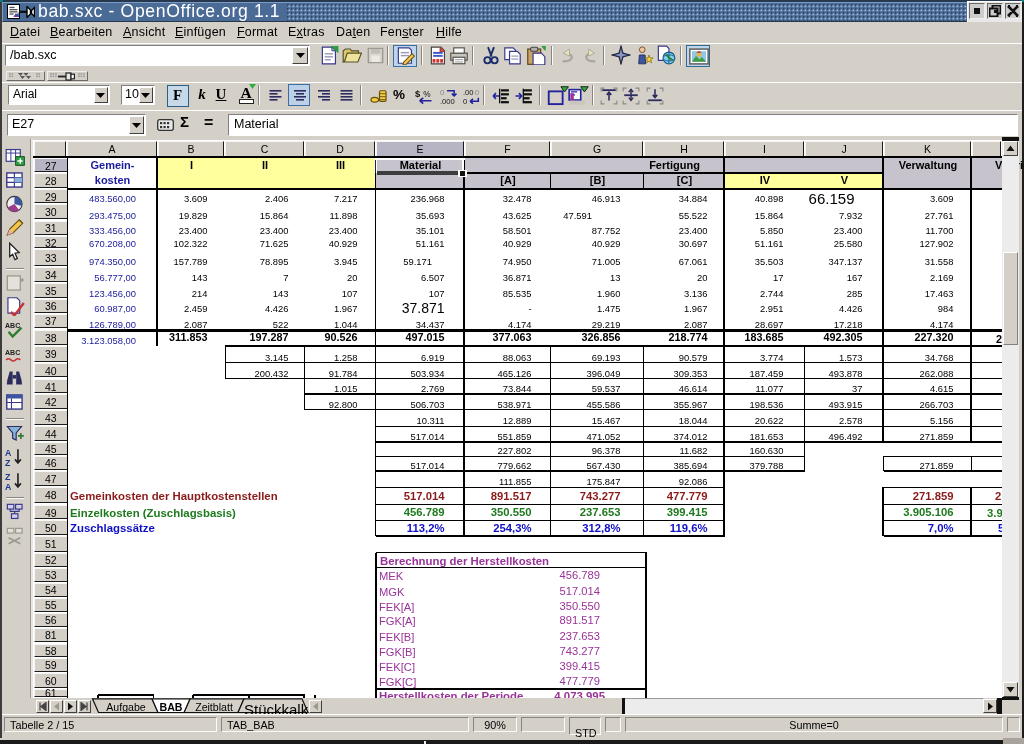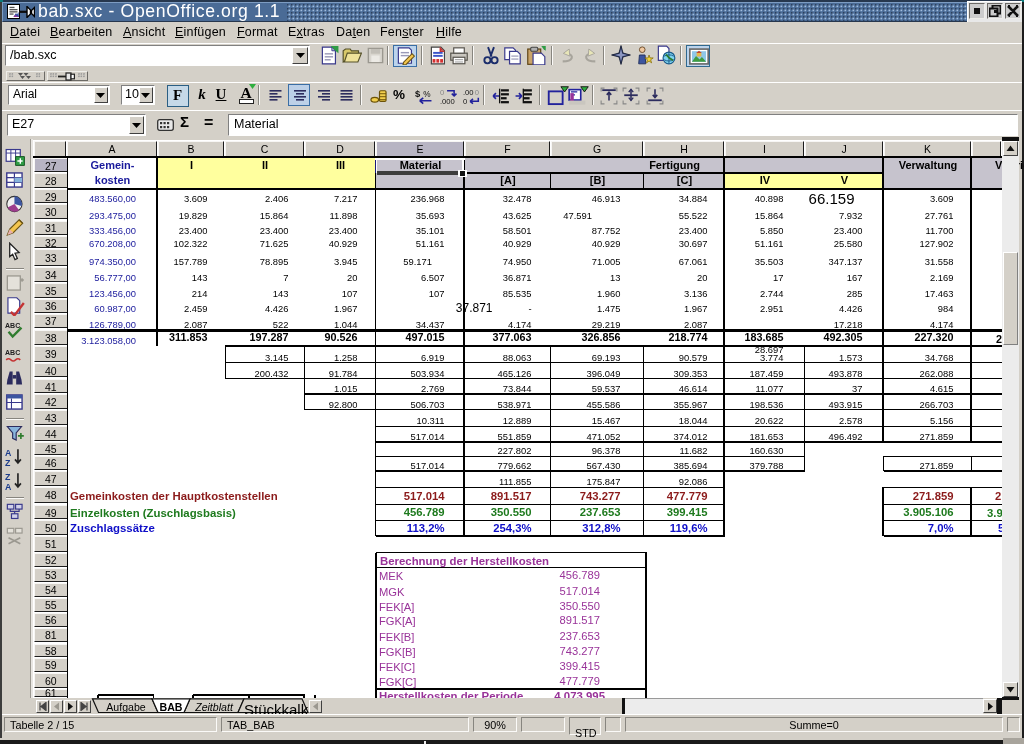--- a/index.html
+++ b/index.html
@@ -555,21 +555,21 @@
 <div class="num" style="left:257.5px;top:367.5px;width:100px;color:#000;font-size:9.4px;">91.784</div>
 <div class="num" style="left:257.5px;top:383.0px;width:100px;color:#000;font-size:9.4px;">1.015</div>
 <div class="num" style="left:257.5px;top:398.8px;width:100px;color:#000;font-size:9.4px;">92.800</div>
 <div class="num" style="left:344.5px;top:193.4px;width:100px;color:#000;font-size:9.4px;">236.968</div>
 <div class="num" style="left:344.5px;top:209.5px;width:100px;color:#000;font-size:9.4px;">35.693</div>
 <div class="num" style="left:344.5px;top:224.7px;width:100px;color:#000;font-size:9.4px;">35.101</div>
 <div class="num" style="left:344.5px;top:238.2px;width:100px;color:#000;font-size:9.4px;">51.161</div>
 <div class="num" style="left:332px;top:256.3px;width:100px;color:#000;font-size:9.4px;text-align:right;">59.171</div>
 <div class="num" style="left:344.5px;top:271.9px;width:100px;color:#000;font-size:9.4px;">6.507</div>
 <div class="num" style="left:344.5px;top:287.8px;width:100px;color:#000;font-size:9.4px;">107</div>
-<div class="num" style="left:344.5px;top:303.1px;width:100px;color:#000;font-size:12px;margin-left:48px;">37.871</div>
+<div class="num" style="left:344.5px;top:303.1px;width:100px;color:#000;font-size:14px;">37.871</div>
 <div class="num" style="left:344.5px;top:318.5px;width:100px;color:#000;font-size:9.4px;">34.437</div>
 <div class="num" style="left:344.5px;top:332.0px;width:100px;color:#000;font-weight:bold;font-size:10.8px;">497.015</div>
 <div class="num" style="left:344.5px;top:351.7px;width:100px;color:#000;font-size:9.4px;">6.919</div>
 <div class="num" style="left:344.5px;top:367.5px;width:100px;color:#000;font-size:9.4px;">503.934</div>
 <div class="num" style="left:344.5px;top:383.0px;width:100px;color:#000;font-size:9.4px;">2.769</div>
 <div class="num" style="left:344.5px;top:398.8px;width:100px;color:#000;font-size:9.4px;">506.703</div>
 <div class="num" style="left:344.5px;top:415.3px;width:100px;color:#000;font-size:9.4px;">10.311</div>
 <div class="num" style="left:344.5px;top:431.0px;width:100px;color:#000;font-size:9.4px;">517.014</div>
 <div class="num" style="left:344.5px;top:460.0px;width:100px;color:#000;font-size:9.4px;">517.014</div>
 <div class="num" style="left:344.5px;top:491.3px;width:100px;color:#8b1a1a;font-weight:bold;font-size:11.3px;">517.014</div>
@@ -642,21 +642,21 @@
 <div class="num" style="left:607.5px;top:507.2px;width:100px;color:#1e7a1e;font-weight:bold;font-size:11.3px;">399.415</div>
 <div class="num" style="left:607.5px;top:522.8px;width:100px;color:#0f0fc8;font-weight:bold;font-size:11.3px;">119,6%</div>
 <div class="num" style="left:683.5px;top:193.4px;width:100px;color:#000;font-size:9.4px;">40.898</div>
 <div class="num" style="left:683.5px;top:209.5px;width:100px;color:#000;font-size:9.4px;">15.864</div>
 <div class="num" style="left:683.5px;top:224.7px;width:100px;color:#000;font-size:9.4px;">5.850</div>
 <div class="num" style="left:683.5px;top:238.2px;width:100px;color:#000;font-size:9.4px;">51.161</div>
 <div class="num" style="left:683.5px;top:256.3px;width:100px;color:#000;font-size:9.4px;">35.503</div>
 <div class="num" style="left:683.5px;top:271.9px;width:100px;color:#000;font-size:9.4px;">17</div>
 <div class="num" style="left:683.5px;top:287.8px;width:100px;color:#000;font-size:9.4px;">2.744</div>
 <div class="num" style="left:683.5px;top:303.1px;width:100px;color:#000;font-size:9.4px;">2.951</div>
-<div class="num" style="left:683.5px;top:318.5px;width:100px;color:#000;font-size:9.4px;margin-top:25px;">28.697</div>
+<div class="num" style="left:683.5px;top:318.5px;width:100px;color:#000;font-size:9.4px;">28.697</div>
 <div class="num" style="left:683.5px;top:332.0px;width:100px;color:#000;font-weight:bold;font-size:10.8px;">183.685</div>
 <div class="num" style="left:683.5px;top:351.7px;width:100px;color:#000;font-size:9.4px;">3.774</div>
 <div class="num" style="left:683.5px;top:367.5px;width:100px;color:#000;font-size:9.4px;">187.459</div>
 <div class="num" style="left:683.5px;top:383.0px;width:100px;color:#000;font-size:9.4px;">11.077</div>
 <div class="num" style="left:683.5px;top:398.8px;width:100px;color:#000;font-size:9.4px;">198.536</div>
 <div class="num" style="left:683.5px;top:415.3px;width:100px;color:#000;font-size:9.4px;">20.622</div>
 <div class="num" style="left:683.5px;top:431.0px;width:100px;color:#000;font-size:9.4px;">181.653</div>
 <div class="num" style="left:683.5px;top:445.4px;width:100px;color:#000;font-size:9.4px;">160.630</div>
 <div class="num" style="left:683.5px;top:460.0px;width:100px;color:#000;font-size:9.4px;">379.788</div>
 <div class="num" style="left:762.5px;top:193.4px;width:92px;color:#000;font-size:15px;">66.159</div>
@@ -818,21 +818,21 @@
     <path d="M 190 0.8 L 244 0.8 L 238 14.5 L 184 14.5 Z" fill="#d4d0c8" stroke="#111" stroke-width="1.2"></path>
   </svg>
 <svg class="abs" width="330" height="16" viewBox="0 0 330 16" style="left:0px;top:698px;">
     <path d="M 244 0.8 L 302 0.8 L 308 14.5 L 238 14.5 Z" fill="#d4d0c8" stroke="#111" stroke-width="1.2"></path>
   </svg>
 <svg class="abs" width="330" height="16" viewBox="0 0 330 16" style="left:0px;top:698px;">
     <path d="M 152 0.8 L 190 0.8 L 184 14.5 L 158 14.5 Z" fill="#fff" stroke="#111" stroke-width="1.2"></path>
   </svg>
 <div class="abs" style="left:100px;top:700.5px;width:52px;text-align:center;font-size:10.6px;">Aufgabe</div>
 <div class="abs" style="left:155px;top:700.5px;width:32px;text-align:center;font-size:10.6px;font-weight:bold;">BAB</div>
-<div class="abs" style="left:188px;top:700.5px;width:52px;text-align:center;font-size:10.6px;font-style:italic;">Zeitblatt</div>
+<div class="abs" style="left:188px;top:700.5px;width:52px;text-align:center;font-size:10.6px;">Zeitblatt</div>
 <div class="abs" style="left:244px;top:700.5px;width:58px;font-size:15px;">Stückkalk</div>
 <div class="abs tbtn" style="left:309px;top:699.5px;width:13px;height:13px;"></div>
 <svg class="abs" width="9" height="9" viewBox="0 0 9 9" style="left:311px;top:701.5px;">
     <path d="M7 0.5 L2 4.5 L7 8.5 Z" fill="#9b9890"></path>
   </svg>
 <div class="abs" style="left:622px;top:698px;width:3px;height:16px;background:#111;"></div>
 <div class="abs" style="left:625px;top:698px;width:358px;height:16px;background:#ececec;border-top:1px solid #999;"></div>
 <div class="abs tbtn" style="left:983px;top:699px;width:14px;height:14px;"></div>
 <svg class="abs" width="9" height="9" viewBox="0 0 9 9" style="left:986px;top:701.5px;">
     <path d="M2 0.5 L7 4.5 L2 8.5 Z" fill="#111"></path>

